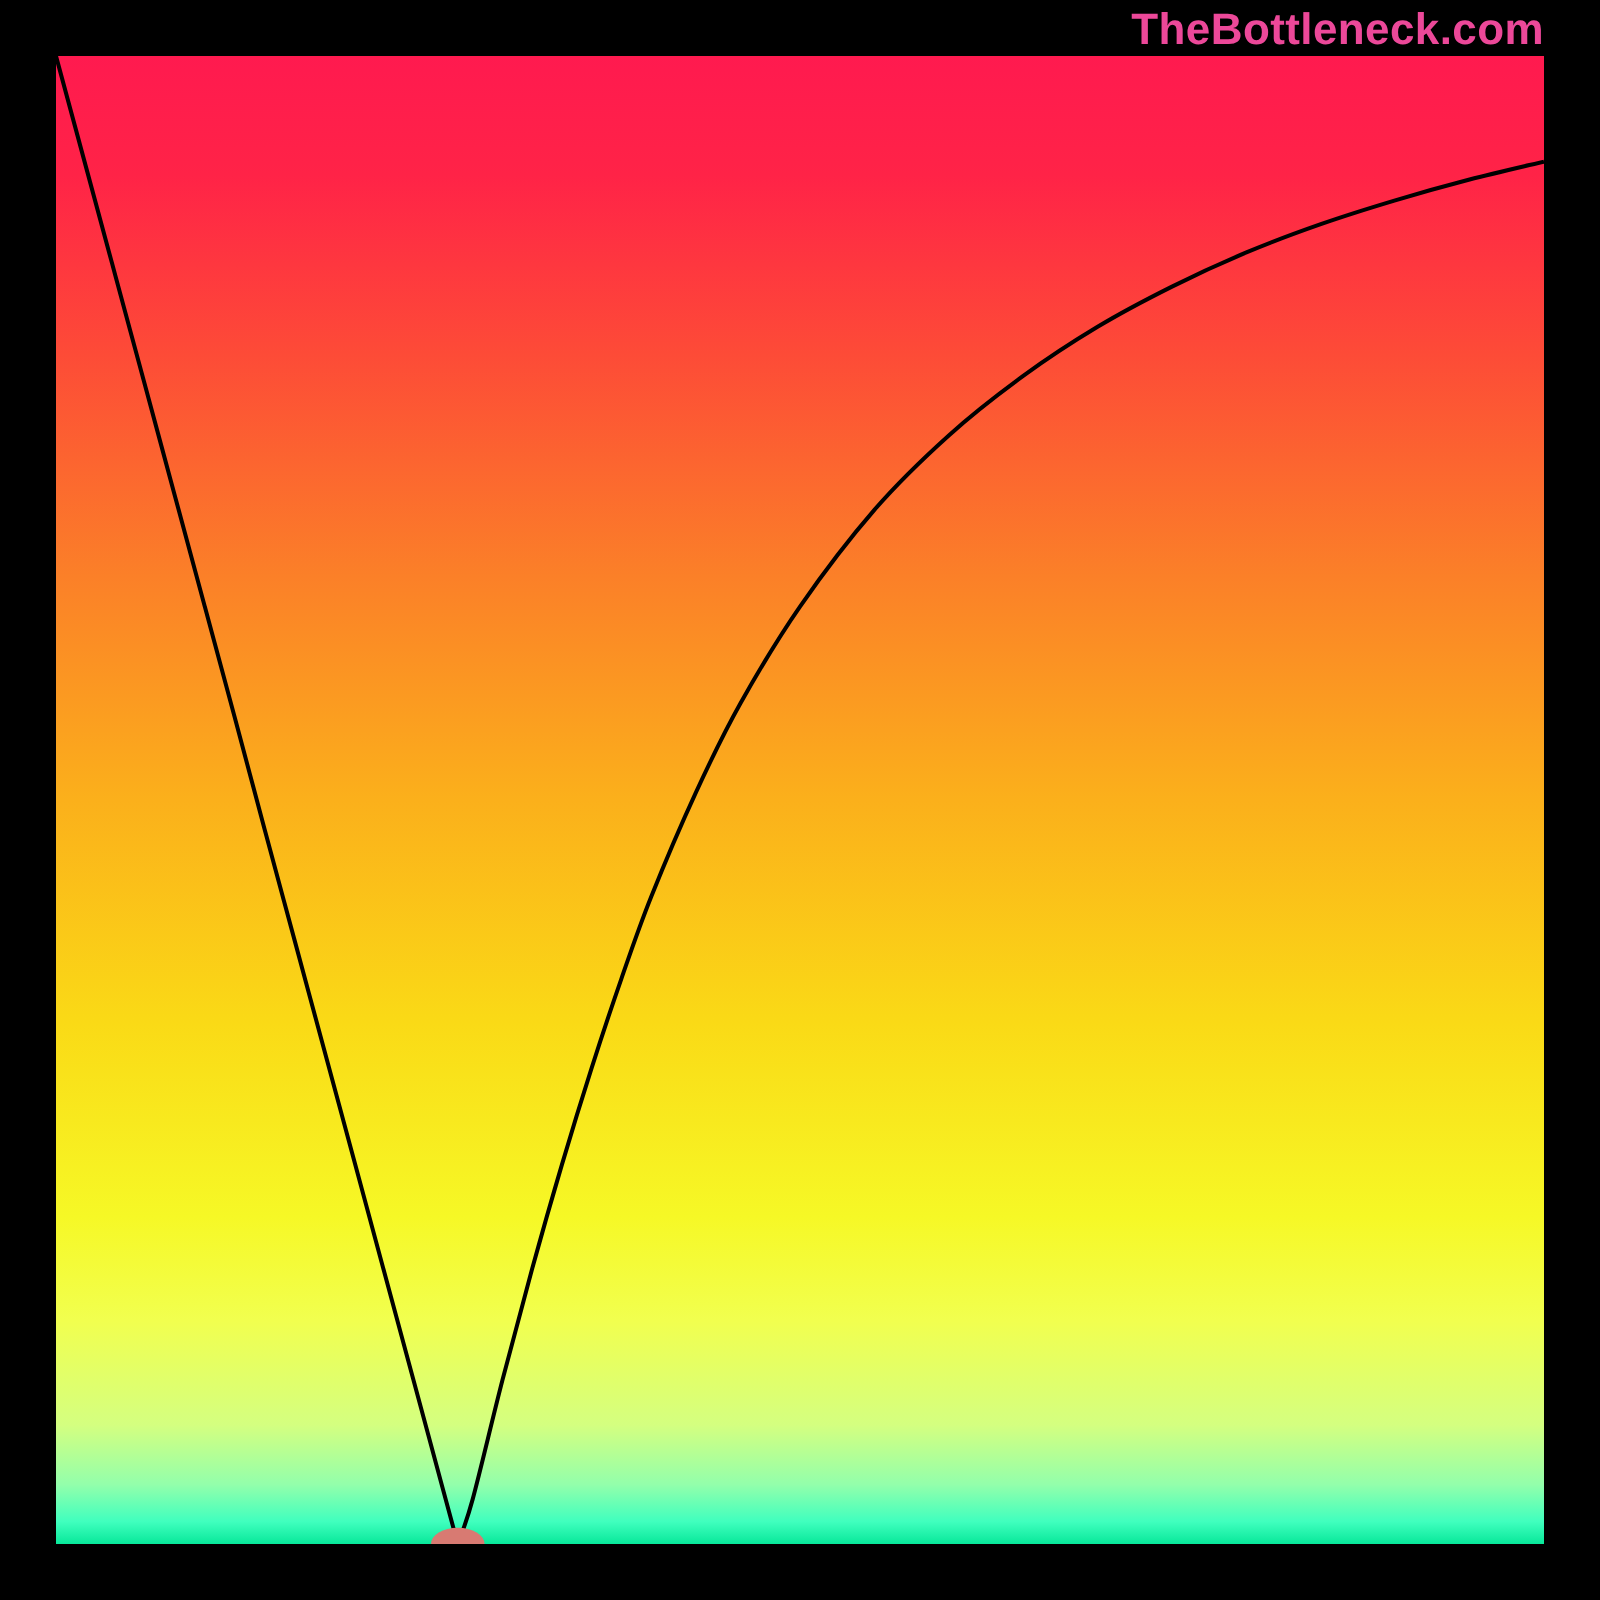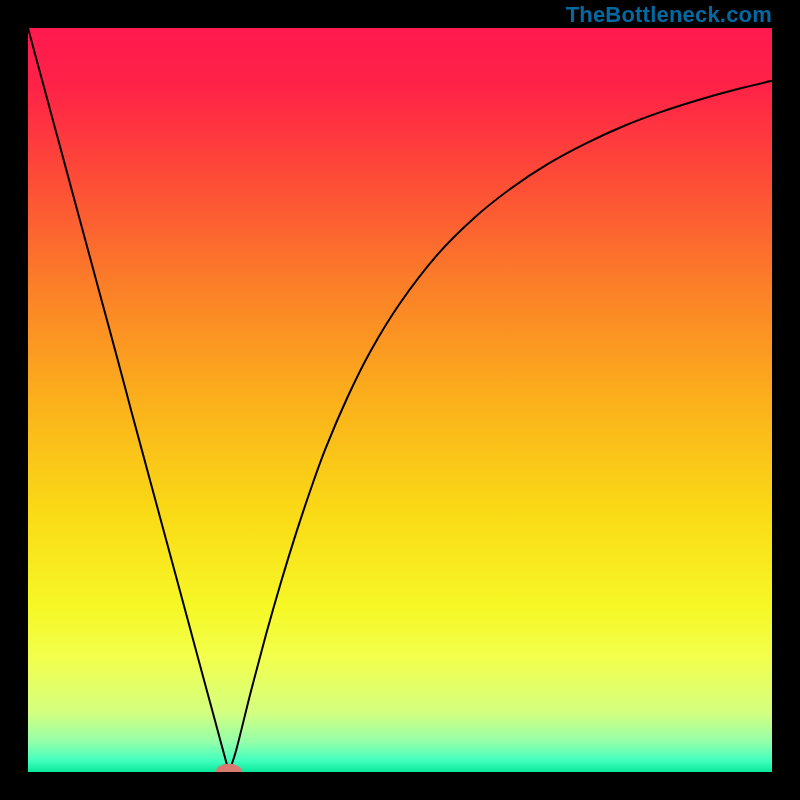--- a/index.html
+++ b/index.html
@@ -14,21 +14,21 @@
   .frame {
     position: relative;
     width: 800px;
     height: 800px;
     background: #000;
   }
   .watermark {
     position: absolute;
     top: 2px;
     right: 28px;
-    color: #0369a1;
+    color: #ec4899;
     font-size: 22px;
     font-weight: 600;
     letter-spacing: 0.2px;
     z-index: 10;
     user-select: none;
   }
   .plot-outer {
     position: absolute;
     left: 28px;
     top: 28px;

